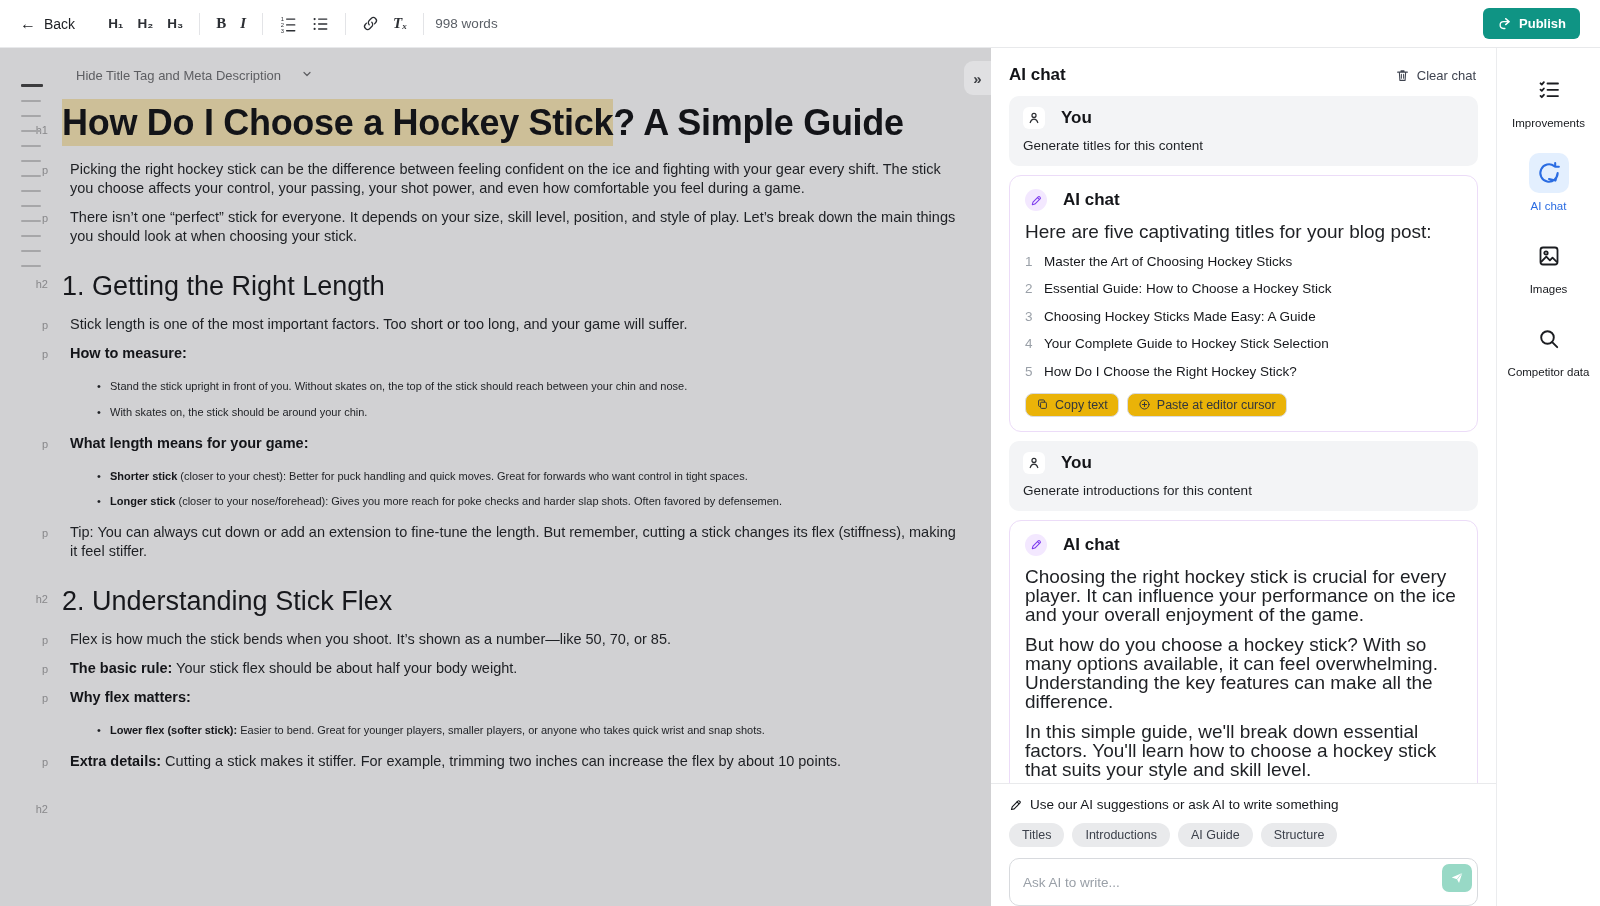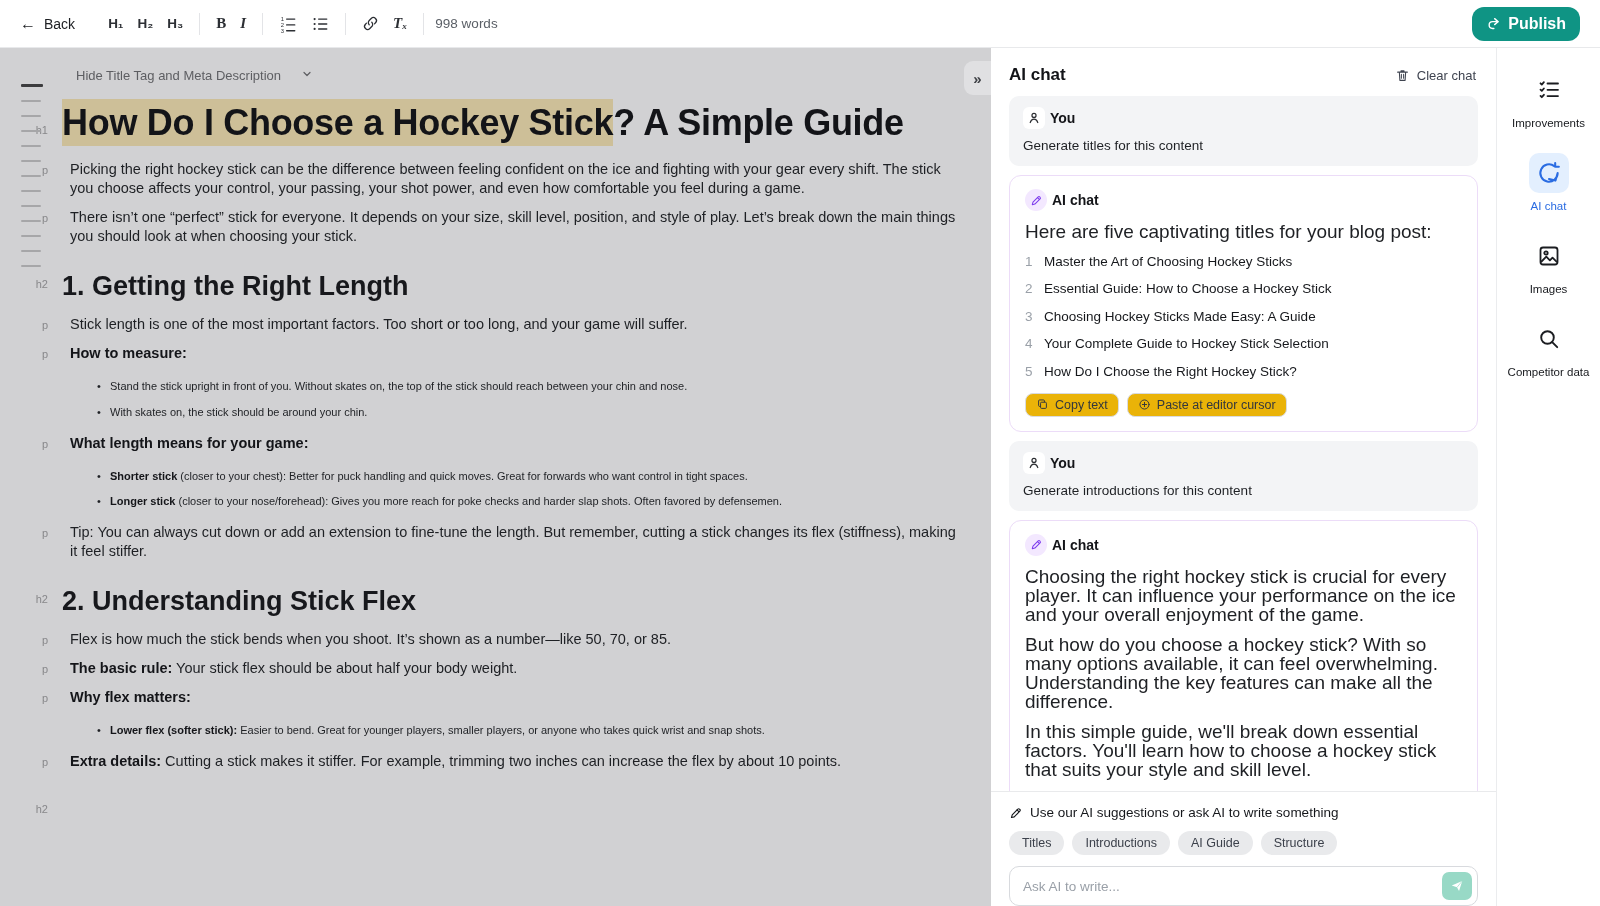--- a/index.html
+++ b/index.html
@@ -24,22 +24,22 @@
     background:none; border:none; display:flex; align-items:center; cursor:pointer;
     font-family:"Liberation Sans", sans-serif;
   }
   .tb-btn.serif-b { font-family:"Liberation Serif", serif; font-size:15px; }
   .tb-btn.serif-i { font-family:"Liberation Serif", serif; font-style:italic; font-size:15px; }
   .tb-div { width:1px; height:22px; background:#e3e4e7; margin:0 9px; }
   .tb-icon { color:#2c2f34; padding:5px 7px; cursor:pointer; }
   .word-count { font-size:13.5px; color:#5a5f66; margin-left:2px; }
   .publish-btn {
     margin-left:auto; display:flex; align-items:center; gap:7px;
-    background:#0f9484; color:#fff; border:none; border-radius:12px;
-    padding:8px 14px; font-size:16px; font-weight:600; cursor:pointer;
+    background:#0f9484; color:#fff; border:none; border-radius:6px;
+    padding:8px 14px; font-size:13px; font-weight:600; cursor:pointer;
   }
 
   
   .main { display:flex; height:858px; }
 
   
   .editor { flex:1; background:#d1d1d3; position:relative; overflow:hidden; padding-top:18px; }
   .minimap { position:absolute; left:21px; top:36px; }
   .mm-line { width:20px; height:2px; background:#a6a6a8; margin-bottom:13px; border-radius:1px; }
   .mm-line.first { height:3px; background:#3c3c3e; width:22px; }
@@ -47,62 +47,62 @@
     font-size:13px; color:#5d5e62; cursor:pointer; }
   .editor-blocks { margin-top:16px; padding-right:26px; }
   .block { display:flex; align-items:flex-start; }
   .blabel { flex:0 0 62px; text-align:right; padding-right:14px; font-size:11px; color:#87878a; }
   .block.t-h1 .blabel { padding-top:24px; }
   .block.t-h2 .blabel { padding-top:22px; }
   .block.t-p  .blabel { padding-top:4px; }
   .btext { flex:1; min-width:0; }
   .block h1 { font-size:36px; font-weight:700; color:#131418; margin:2px 0 16px; letter-spacing:-0.3px; }
   .block h1 .hl { background:#cdbf98; padding:3px 0; }
-  .block h2 { font-size:27px; font-weight:700; color:#17181c; margin:15px 0 13px; }
+  .block h2 { font-size:27px; font-weight:400; color:#17181c; margin:15px 0 13px; }
   .block p  { font-size:14.5px; line-height:19px; margin:0 8px 10px; color:#1e2024; }
   .block ul { list-style:none; margin:4px 0 12px; padding:0 0 0 35px; }
   .block li { position:relative; padding-left:13px; font-size:11px; line-height:19px; margin-bottom:6.5px; color:#1e2024; }
   .block li::before { content:"\2022"; position:absolute; left:0; color:#1e2024; }
   .b { font-weight:700; color:#141519; }
   .spell { text-decoration:underline; text-decoration-style:wavy; text-decoration-color:#c43c30;
     text-decoration-thickness:1px; text-underline-offset:2px; }
 
   
   .chat { width:505px; min-width:505px; background:#fff; position:relative; display:flex; flex-direction:column; }
   .collapse-tab {
     position:absolute; left:-27px; top:13px; width:27px; height:34px;
     background:#e0e0e2; border-radius:9px 0 0 9px; display:flex; align-items:center; justify-content:center;
     color:#3f4146; font-size:15px; font-weight:700; cursor:pointer;
   }
   .chat-header { display:flex; align-items:center; justify-content:space-between; padding:17px 20px 11px 18px; }
   .chat-title { font-size:17px; font-weight:700; color:#131418; }
   .clear-chat { display:flex; align-items:center; gap:7px; font-size:13px; color:#3f4450; cursor:pointer; }
   .messages { flex:1; overflow:hidden; padding:0 18px; display:flex; flex-direction:column; gap:9px; }
   .msg-user { background:#f3f4f6; border-radius:10px; padding:11px 14px 13px; }
-  .uhead { display:flex; align-items:center; gap:5px; font-size:14px; font-weight:700; color:#141519; }
+  .uhead { display:flex; align-items:center; gap:16px; font-size:17px; font-weight:700; color:#141519; }
   .uavatar { width:22px; height:22px; background:#fff; border-radius:6px; display:flex;
     align-items:center; justify-content:center; color:#2a2c30; }
   .utext { margin-top:9px; font-size:13.5px; color:#1e2024; }
   .msg-ai { background:#fff; border:1px solid #ecdcf8; border-radius:12px; padding:13px 15px 14px; }
   .aiavatar { width:22px; height:22px; background:#f3e8ff; border-radius:50%; display:flex;
     align-items:center; justify-content:center; color:#7c3aed; }
   .ai-body p { font-size:19px; line-height:19px; color:#1e2024; margin:11px 0 0; }
   .orow { display:flex; gap:11px; margin-top:12.5px; font-size:13.5px; }
   .onum { color:#9aa0a8; min-width:8px; }
   .oitem { color:#16181c; }
   .actions { display:flex; gap:8px; margin-top:14px; }
   .abtn { display:flex; align-items:center; gap:6px; border:1px solid #d9dbdf; background:#eab308;
     border-radius:8px; padding:4px 10px; font-size:12.5px; color:#33373d; cursor:pointer;
     font-family:"Liberation Sans", sans-serif; }
   .chat-foot { border-top:1px solid #e9eaec; padding:13px 18px 0; }
   .sg-label { display:flex; align-items:center; gap:7px; font-size:13.5px; color:#15171b; font-weight:500; }
   .chips { display:flex; gap:8px; margin:11px 0; }
   .chip { background:#e9eaec; border-radius:999px; padding:5px 13px; font-size:12.5px; color:#3c414b; cursor:pointer; }
   .inputrow { position:relative; }
-  .ask-input { width:100%; height:40px; border:1px solid #d8dade; border-radius:10px;
+  .ask-input { width:100%; height:48px; border:1px solid #d8dade; border-radius:10px;
     padding:0 48px 0 13px; font-size:13.5px; color:#333; outline:none;
     font-family:"Liberation Sans", sans-serif; }
   .ask-input::placeholder { color:#9aa0a8; }
   .send-btn { position:absolute; right:6px; top:6px; width:30px; height:28px; background:#98d9c6;
     border:none; border-radius:7px; display:flex; align-items:center; justify-content:center;
     color:#fff; cursor:pointer; }
 
   
   .ribbon { width:104px; min-width:104px; background:#fff; border-left:1px solid #ebecee;
     display:flex; flex-direction:column; align-items:center; padding-top:22px; gap:23px; }

